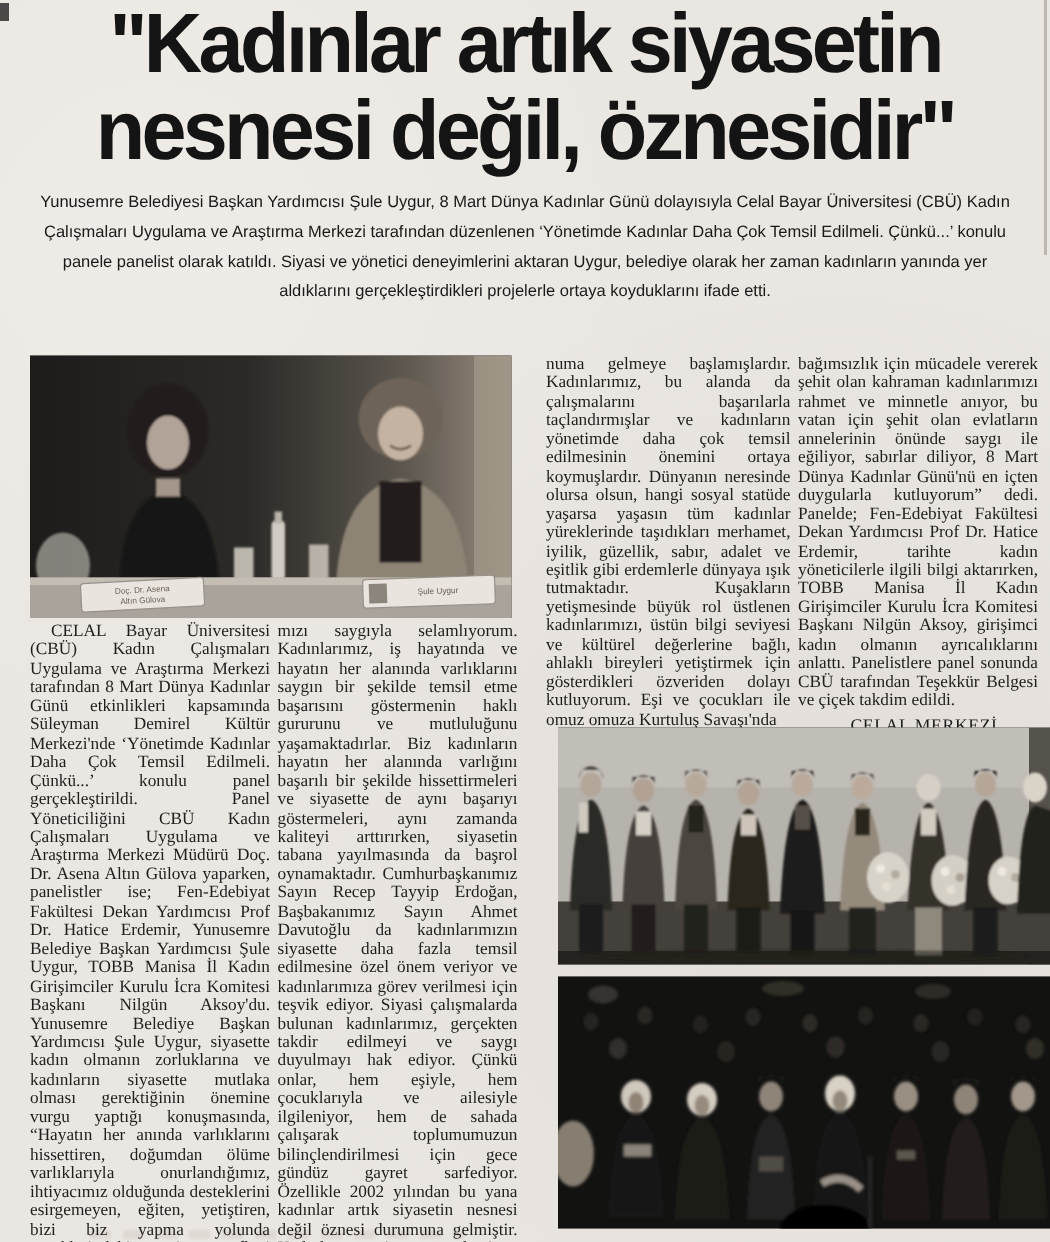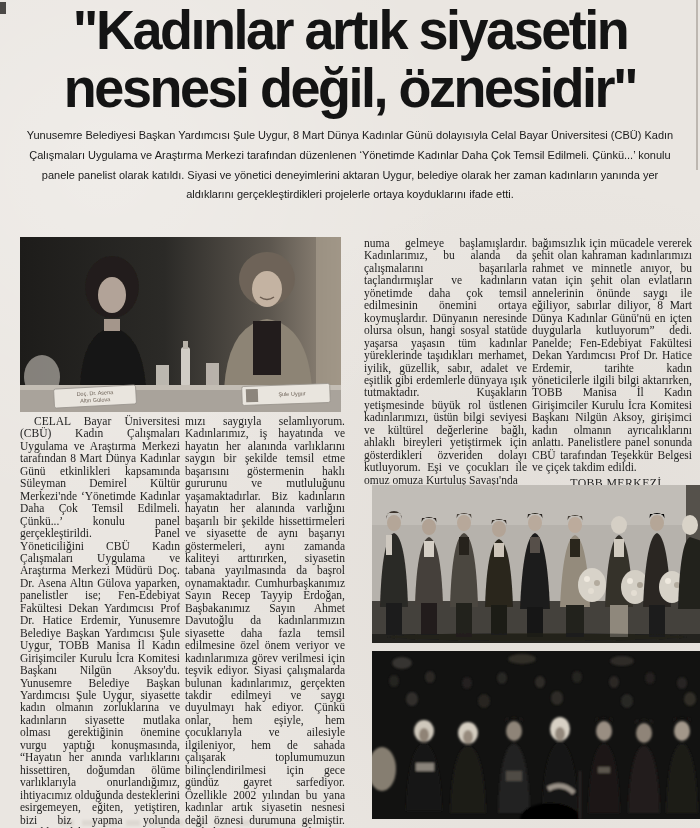--- a/index.html
+++ b/index.html
@@ -118,21 +118,21 @@
       <p class="body-col col1-p"><span class="leadword">CELAL</span> <span>Bayar Üniversitesi (CBÜ) Kadın Çalışmaları Uygulama ve Araştırma Merkezi tarafından 8 Mart Dünya Kadınlar Günü etkinlikleri kapsamında Süleyman Demirel Kültür Merkezi'nde ‘Yönetimde Kadınlar Daha Çok Temsil Edilmeli. Çünkü...’ konulu panel gerçekleştirildi. Panel Yöneticiliğini CBÜ Kadın Çalışmaları Uygulama ve Araştırma Merkezi Müdürü Doç. Dr. Asena Altın Gülova yaparken, panelistler ise; Fen-Edebiyat Fakültesi Dekan Yardımcısı Prof Dr. Hatice Erdemir, Yunusemre Belediye Başkan Yardımcısı Şule Uygur, TOBB Manisa İl Kadın Girişimciler Kurulu İcra Komitesi Başkanı Nilgün Aksoy'du. Yunusemre Belediye Başkan Yardımcısı Şule Uygur, siyasette kadın olmanın zorluklarına ve kadınların siyasette mutlaka olması gerektiğinin önemine vurgu yaptığı konuşmasında, “Hayatın her anında varlıklarını hissettiren, doğumdan ölüme varlıklarıyla onurlandığımız, ihtiyacımız olduğunda desteklerini esirgemeyen, eğiten, yetiştiren, bizi biz yapma yolunda yüreklerindeki sevgi ve şefkati karşılıksız veren fedakâr kadınları-</span></p>
       <p class="body-col">mızı saygıyla selamlıyorum. Kadınlarımız, iş hayatında ve hayatın her alanında varlıklarını saygın bir şekilde temsil etme başarısını göstermenin haklı gururunu ve mutluluğunu yaşamaktadırlar. Biz kadınların hayatın her alanında varlığını başarılı bir şekilde hissettirmeleri ve siyasette de aynı başarıyı göstermeleri, aynı zamanda kaliteyi arttırırken, siyasetin tabana yayılmasında da başrol oynamaktadır. Cumhurbaşkanımız Sayın Recep Tayyip Erdoğan, Başbakanımız Sayın Ahmet Davutoğlu da kadınlarımızın siyasette daha fazla temsil edilmesine özel önem veriyor ve kadınlarımıza görev verilmesi için teşvik ediyor. Siyasi çalışmalarda bulunan kadınlarımız, gerçekten takdir edilmeyi ve saygı duyulmayı hak ediyor. Çünkü onlar, hem eşiyle, hem çocuklarıyla ve ailesiyle ilgileniyor, hem de sahada çalışarak toplumumuzun bilinçlendirilmesi için gece gündüz gayret sarfediyor. Özellikle 2002 yılından bu yana kadınlar artık siyasetin nesnesi değil öznesi durumuna gelmiştir. Kadınlarımız ister genel, ister yerel anlamda mecliste hak ettikleri noktada önemli bir ko-</p>
     </div>
   </div>
 
   <div class="right-block">
     <div class="cols">
       <p class="body-col col3">numa gelmeye başlamışlardır. Kadınlarımız, bu alanda da çalışmalarını başarılarla taçlandırmışlar ve kadınların yönetimde daha çok temsil edilmesinin önemini ortaya koymuşlardır. Dünyanın neresinde olursa olsun, hangi sosyal statüde yaşarsa yaşasın tüm kadınlar yüreklerinde taşıdıkları merhamet, iyilik, güzellik, sabır, adalet ve eşitlik gibi erdemlerle dünyaya ışık tutmaktadır. Kuşakların yetişmesinde büyük rol üstlenen kadınlarımızı, üstün bilgi seviyesi ve kültürel değerlerine bağlı, ahlaklı bireyleri yetiştirmek için gösterdikleri özveriden dolayı kutluyorum. Eşi ve çocukları ile omuz omuza Kurtuluş Savaşı'nda</p>
       <div class="col4">
         <p class="body-col">bağımsızlık için mücadele vererek şehit olan kahraman kadınlarımızı rahmet ve minnetle anıyor, bu vatan için şehit olan evlatların annelerinin önünde saygı ile eğiliyor, sabırlar diliyor, 8 Mart Dünya Kadınlar Günü'nü en içten duygularla kutluyorum” dedi. Panelde; Fen-Edebiyat Fakültesi Dekan Yardımcısı Prof Dr. Hatice Erdemir, tarihte kadın yöneticilerle ilgili bilgi aktarırken, TOBB Manisa İl Kadın Girişimciler Kurulu İcra Komitesi Başkanı Nilgün Aksoy, girişimci kadın olmanın ayrıcalıklarını anlattı. Panelistlere panel sonunda CBÜ tarafından Teşekkür Belgesi ve çiçek takdim edildi.</p>
-        <p class="byline">TOBB MERKEZİ</p>
+        <p class="byline">CELAL MERKEZİ</p>
       </div>
     </div>
 
     <figure class="photo photo-group">
       <svg viewBox="0 0 330 158" width="330" height="158">
         <defs>
             <filter id="soft2">
               <feGaussianBlur stdDeviation="0.6"></feGaussianBlur>
             </filter>
           </defs>

